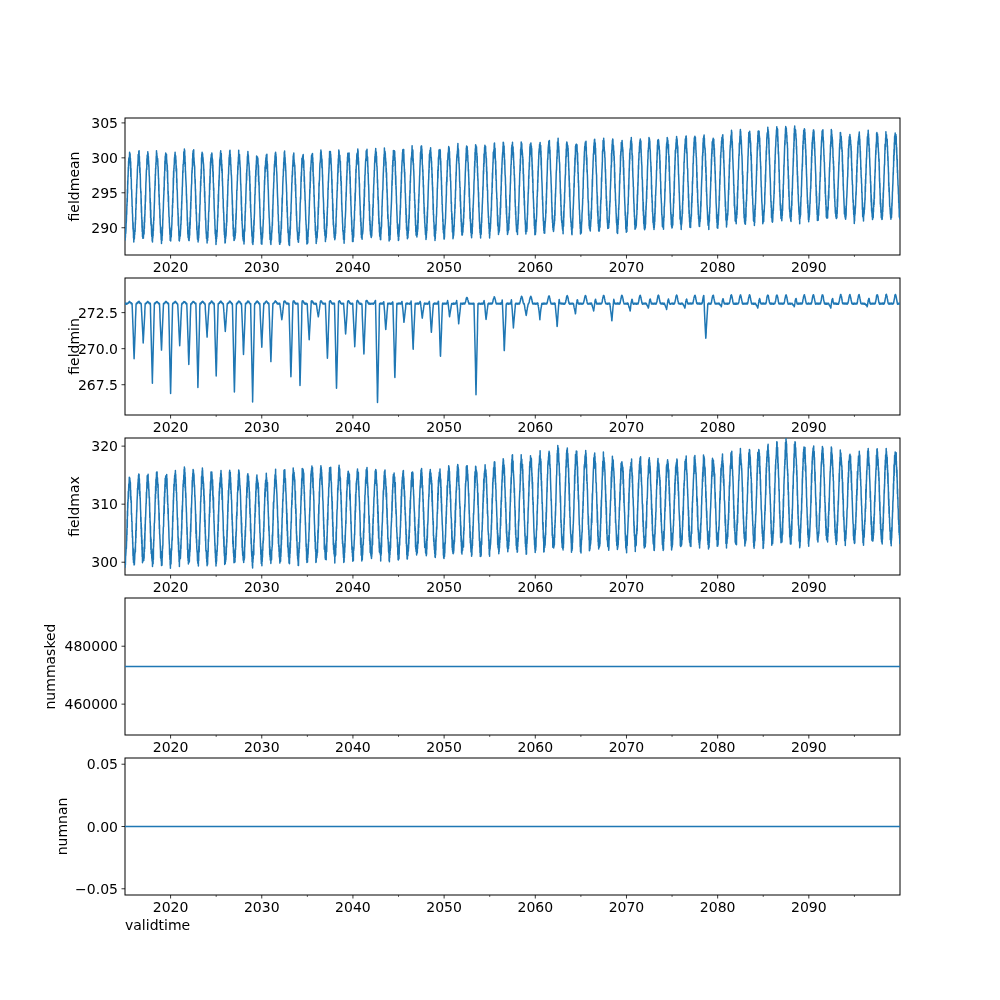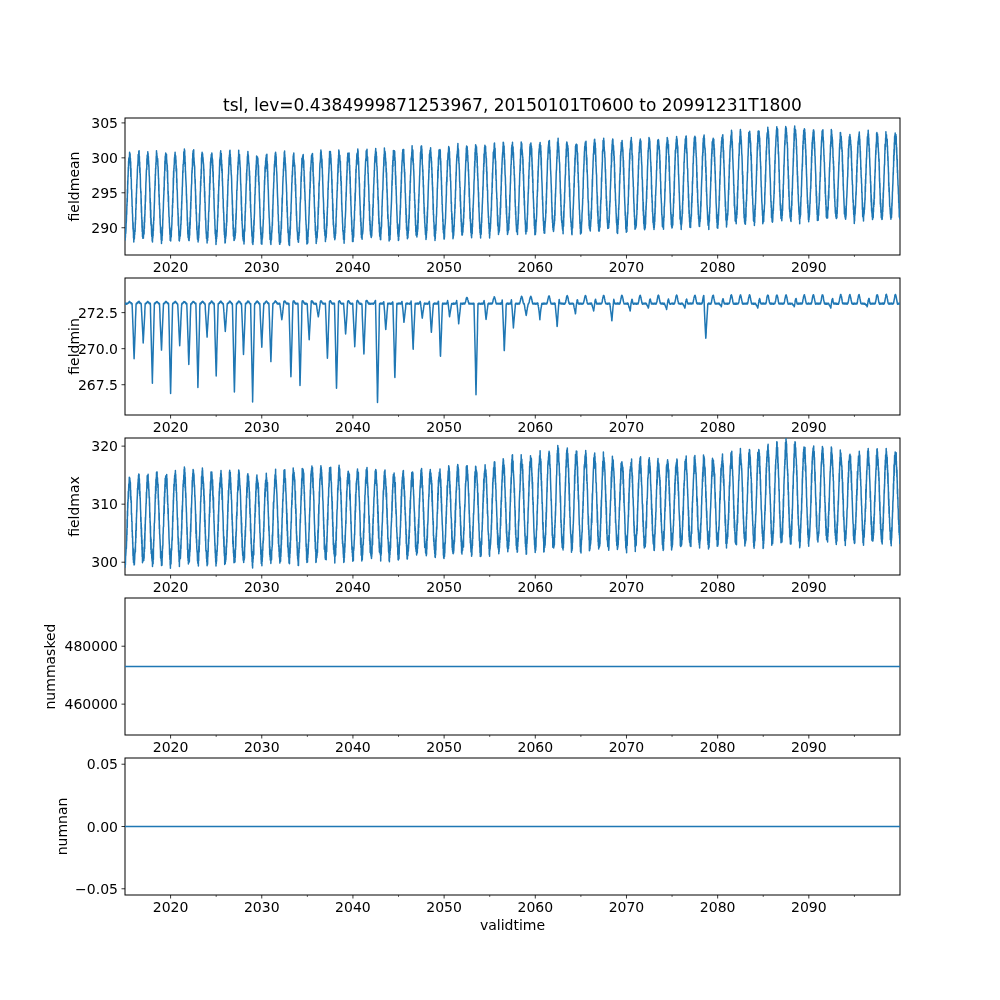--- a/index.html
+++ b/index.html
@@ -15,34 +15,33 @@
     position:absolute;
     left:125px;top:95px;width:775px;
     text-align:center;
     font-size:17px;
     color:#000;
     white-space:nowrap;
   }
   #fig-xlabel{
     position:absolute;
     left:125px;top:917px;width:775px;
-    text-align:center;
+    text-align:left;
     font-size:14px;
     color:#000;
   }
   svg text{
     font-family:"DejaVu Sans","Liberation Sans",sans-serif;
     fill:#000000;
   }
 </style>
 </head>
 <body>
 
 <div id="figure">
-  <div id="fig-title">tsl, lev=0.4384999871253967, 20150101T0600 to 20991231T1800</div>
   <svg id="fig" width="1000" height="1000" viewBox="0 0 1000 1000">
       <g>
         <clipPath id="clip0">
           <rect x="125" y="118" width="775" height="137"></rect>
         </clipPath>
         <rect x="125" y="118" width="775" height="137" fill="none" stroke="#000000" stroke-width="1"></rect>
         <line x1="121.5" y1="227.73979591836746" x2="125" y2="227.73979591836746" stroke="#000000" stroke-width="0.8"></line>
         <text x="118" y="227.73979591836746" text-anchor="end" dominant-baseline="central" font-size="14px">290</text>
         <line x1="121.5" y1="192.79081632653066" x2="125" y2="192.79081632653066" stroke="#000000" stroke-width="0.8"></line>
         <text x="118" y="192.79081632653066" text-anchor="end" dominant-baseline="central" font-size="14px">295</text>

